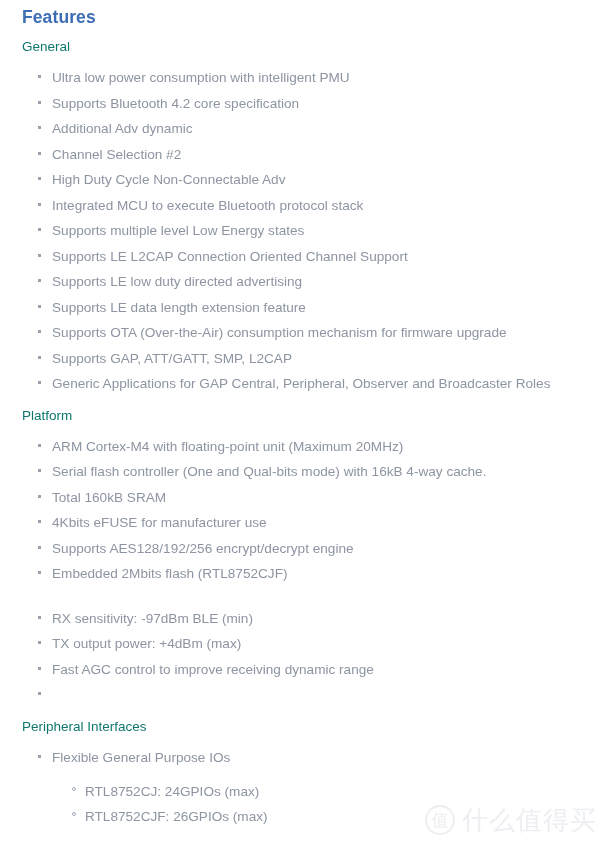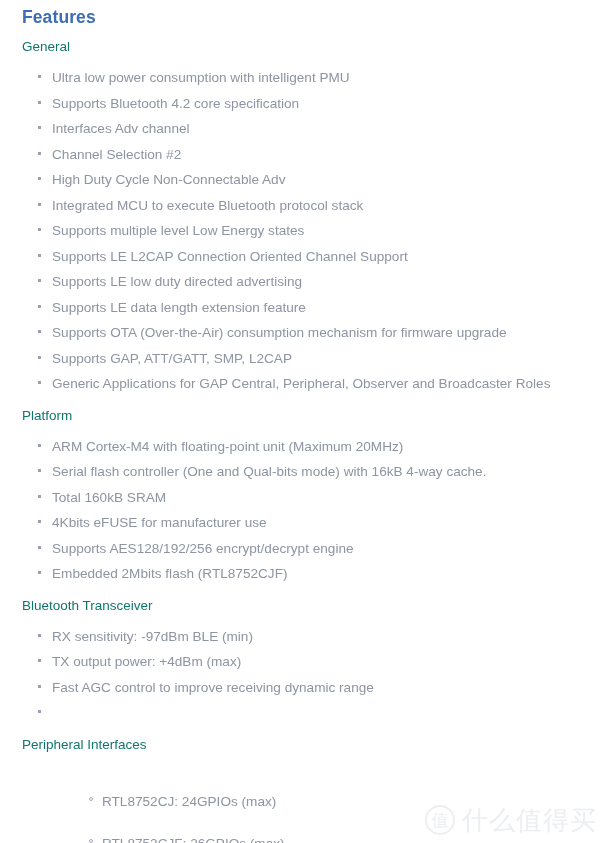--- a/index.html
+++ b/index.html
@@ -105,21 +105,21 @@
 
   
   ul.sublist {
     list-style: none;
     margin: 0;
     padding: 0;
   }
   ul.sublist > li.sub-item {
     position: relative;
     padding: 0 12px 0 85px;
-    margin: 17px;
+    margin: 0;
     font-size: 13.6px;
     color: #8d95a2;
     line-height: 25px;
     height: 25px;
     white-space: nowrap;
   }
   ul.sublist > li.sub-item > .marker-hollow {
     position: absolute;
     left: 72px;
     top: 0;
@@ -187,21 +187,21 @@
         <li class="bullet-item">
           <span class="marker"><span class="dot"></span></span>
           <span>Ultra low power consumption with intelligent PMU</span>
         </li>
         <li class="bullet-item">
           <span class="marker"><span class="dot"></span></span>
           <span>Supports Bluetooth 4.2 core specification</span>
         </li>
         <li class="bullet-item">
           <span class="marker"><span class="dot"></span></span>
-          <span>Interfaces Adv channel</span>
+          <span>Additional Adv dynamic</span>
         </li>
         <li class="bullet-item">
           <span class="marker"><span class="dot"></span></span>
           <span>Channel Selection #2</span>
         </li>
         <li class="bullet-item">
           <span class="marker"><span class="dot"></span></span>
           <span>High Duty Cycle Non-Connectable Adv</span>
         </li>
         <li class="bullet-item">
@@ -268,21 +268,20 @@
         <li class="bullet-item">
           <span class="marker"><span class="dot"></span></span>
           <span>Embedded 2Mbits flash (RTL8752CJF)</span>
         </li>
       </ul>
     </div>
 
     <div class="gap-before-heading"></div>
 
     <div class="section">
-      <div class="section-heading">Bluetooth Transceiver</div>
       <div class="gap-after-heading"></div>
       <ul class="bullets">
         <li class="bullet-item">
           <span class="marker"><span class="dot"></span></span>
           <span>RX sensitivity: -97dBm BLE (min)</span>
         </li>
         <li class="bullet-item">
           <span class="marker"><span class="dot"></span></span>
           <span>TX output power: +4dBm (max)</span>
         </li>
@@ -294,20 +293,26 @@
           <span class="marker"><span class="dot"></span></span>
         </li>
       </ul>
     </div>
 
     <div class="gap-before-heading"></div>
 
     <div class="section">
       <div class="section-heading">Peripheral Interfaces</div>
       <div class="gap-after-heading"></div>
+      <ul class="bullets">
+        <li class="bullet-item">
+          <span class="marker"><span class="dot"></span></span>
+          <span>Flexible General Purpose IOs</span>
+        </li>
+      </ul>
       <div class="sublist-pad"></div>
       <ul class="sublist">
         <li class="sub-item">
           <span class="marker-hollow"><span class="ring"></span></span>
           <span>RTL8752CJ: 24GPIOs (max)</span>
         </li>
         <li class="sub-item">
           <span class="marker-hollow"><span class="ring"></span></span>
           <span>RTL8752CJF: 26GPIOs (max)</span>
         </li>

